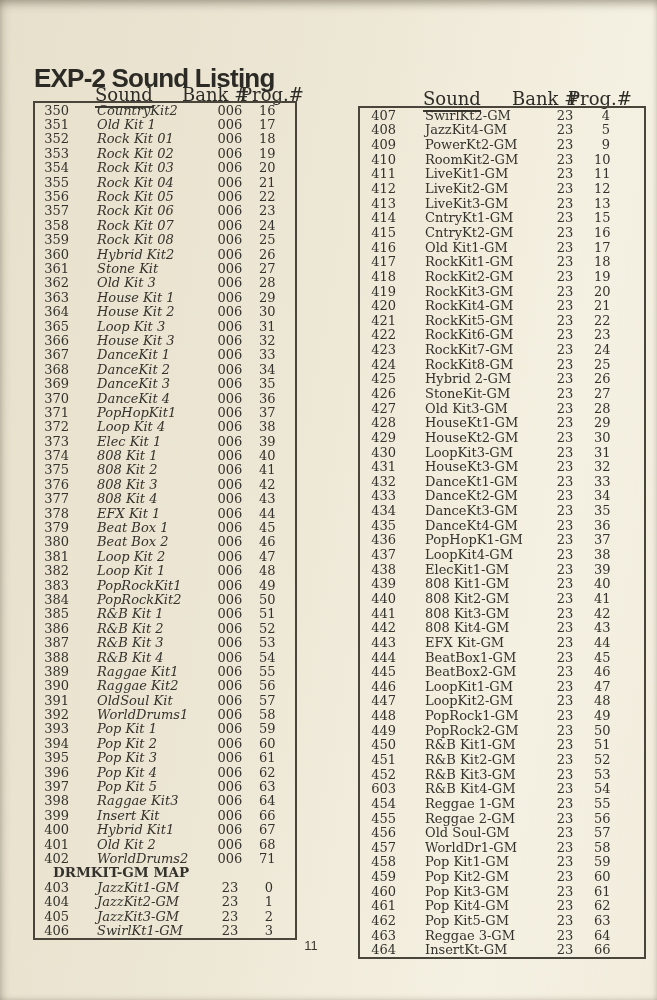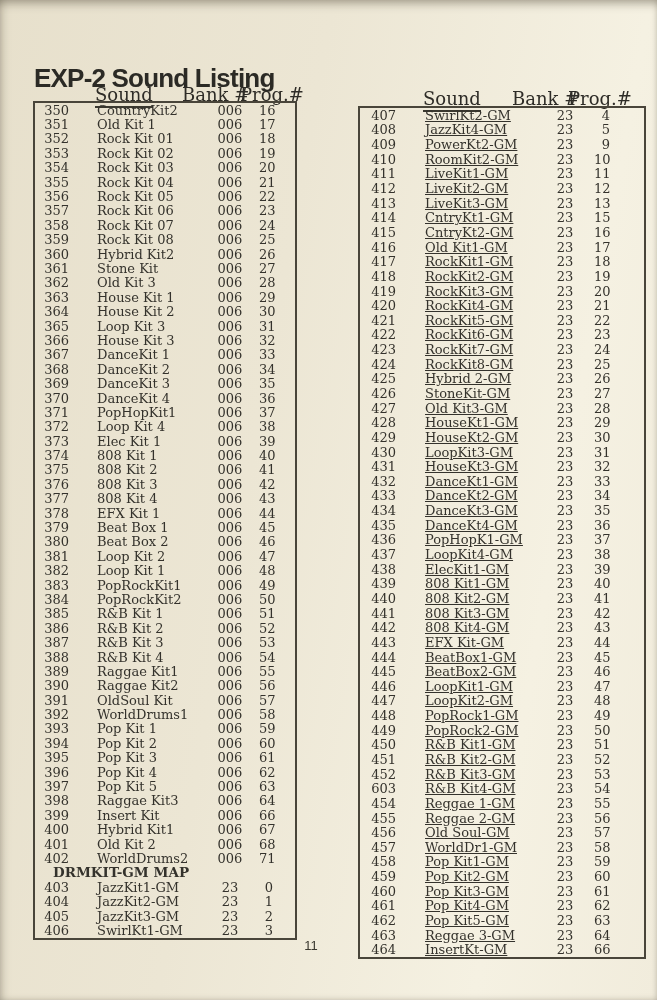--- a/index.html
+++ b/index.html
@@ -42,22 +42,22 @@
   .trow{
     flex:1 1 0;
     display:grid;
     align-items:center;
     font-size:13px;line-height:1;
     white-space:nowrap;
   }
   .box-left .trow{grid-template-columns:34px 132px 58px 1fr;}
   .box-right .trow{grid-template-columns:36px 140px 58px 1fr;}
   .cell-num{text-align:right;}
-  .box-left .cell-name{padding-left:28px;}
-  .box-right .cell-name{padding-left:29px;text-decoration:underline;}
+  .box-left .cell-name{padding-left:28px;font-style:italic;}
+  .box-right .cell-name{padding-left:29px;}
   .cell-bank{text-align:center;}
   .cell-prog{text-align:right;}
   .box-left .cell-prog{padding-right:22px;}
   .box-right .cell-prog{padding-right:34px;}
   .trow.section{display:block;font-weight:bold;font-size:13.5px;padding-left:18px;}
   .page-number{
     position:absolute;left:286px;top:938px;width:50px;
     text-align:center;font-size:13px;color:#3a382f;
     font-family:"Liberation Sans", sans-serif;
   }

